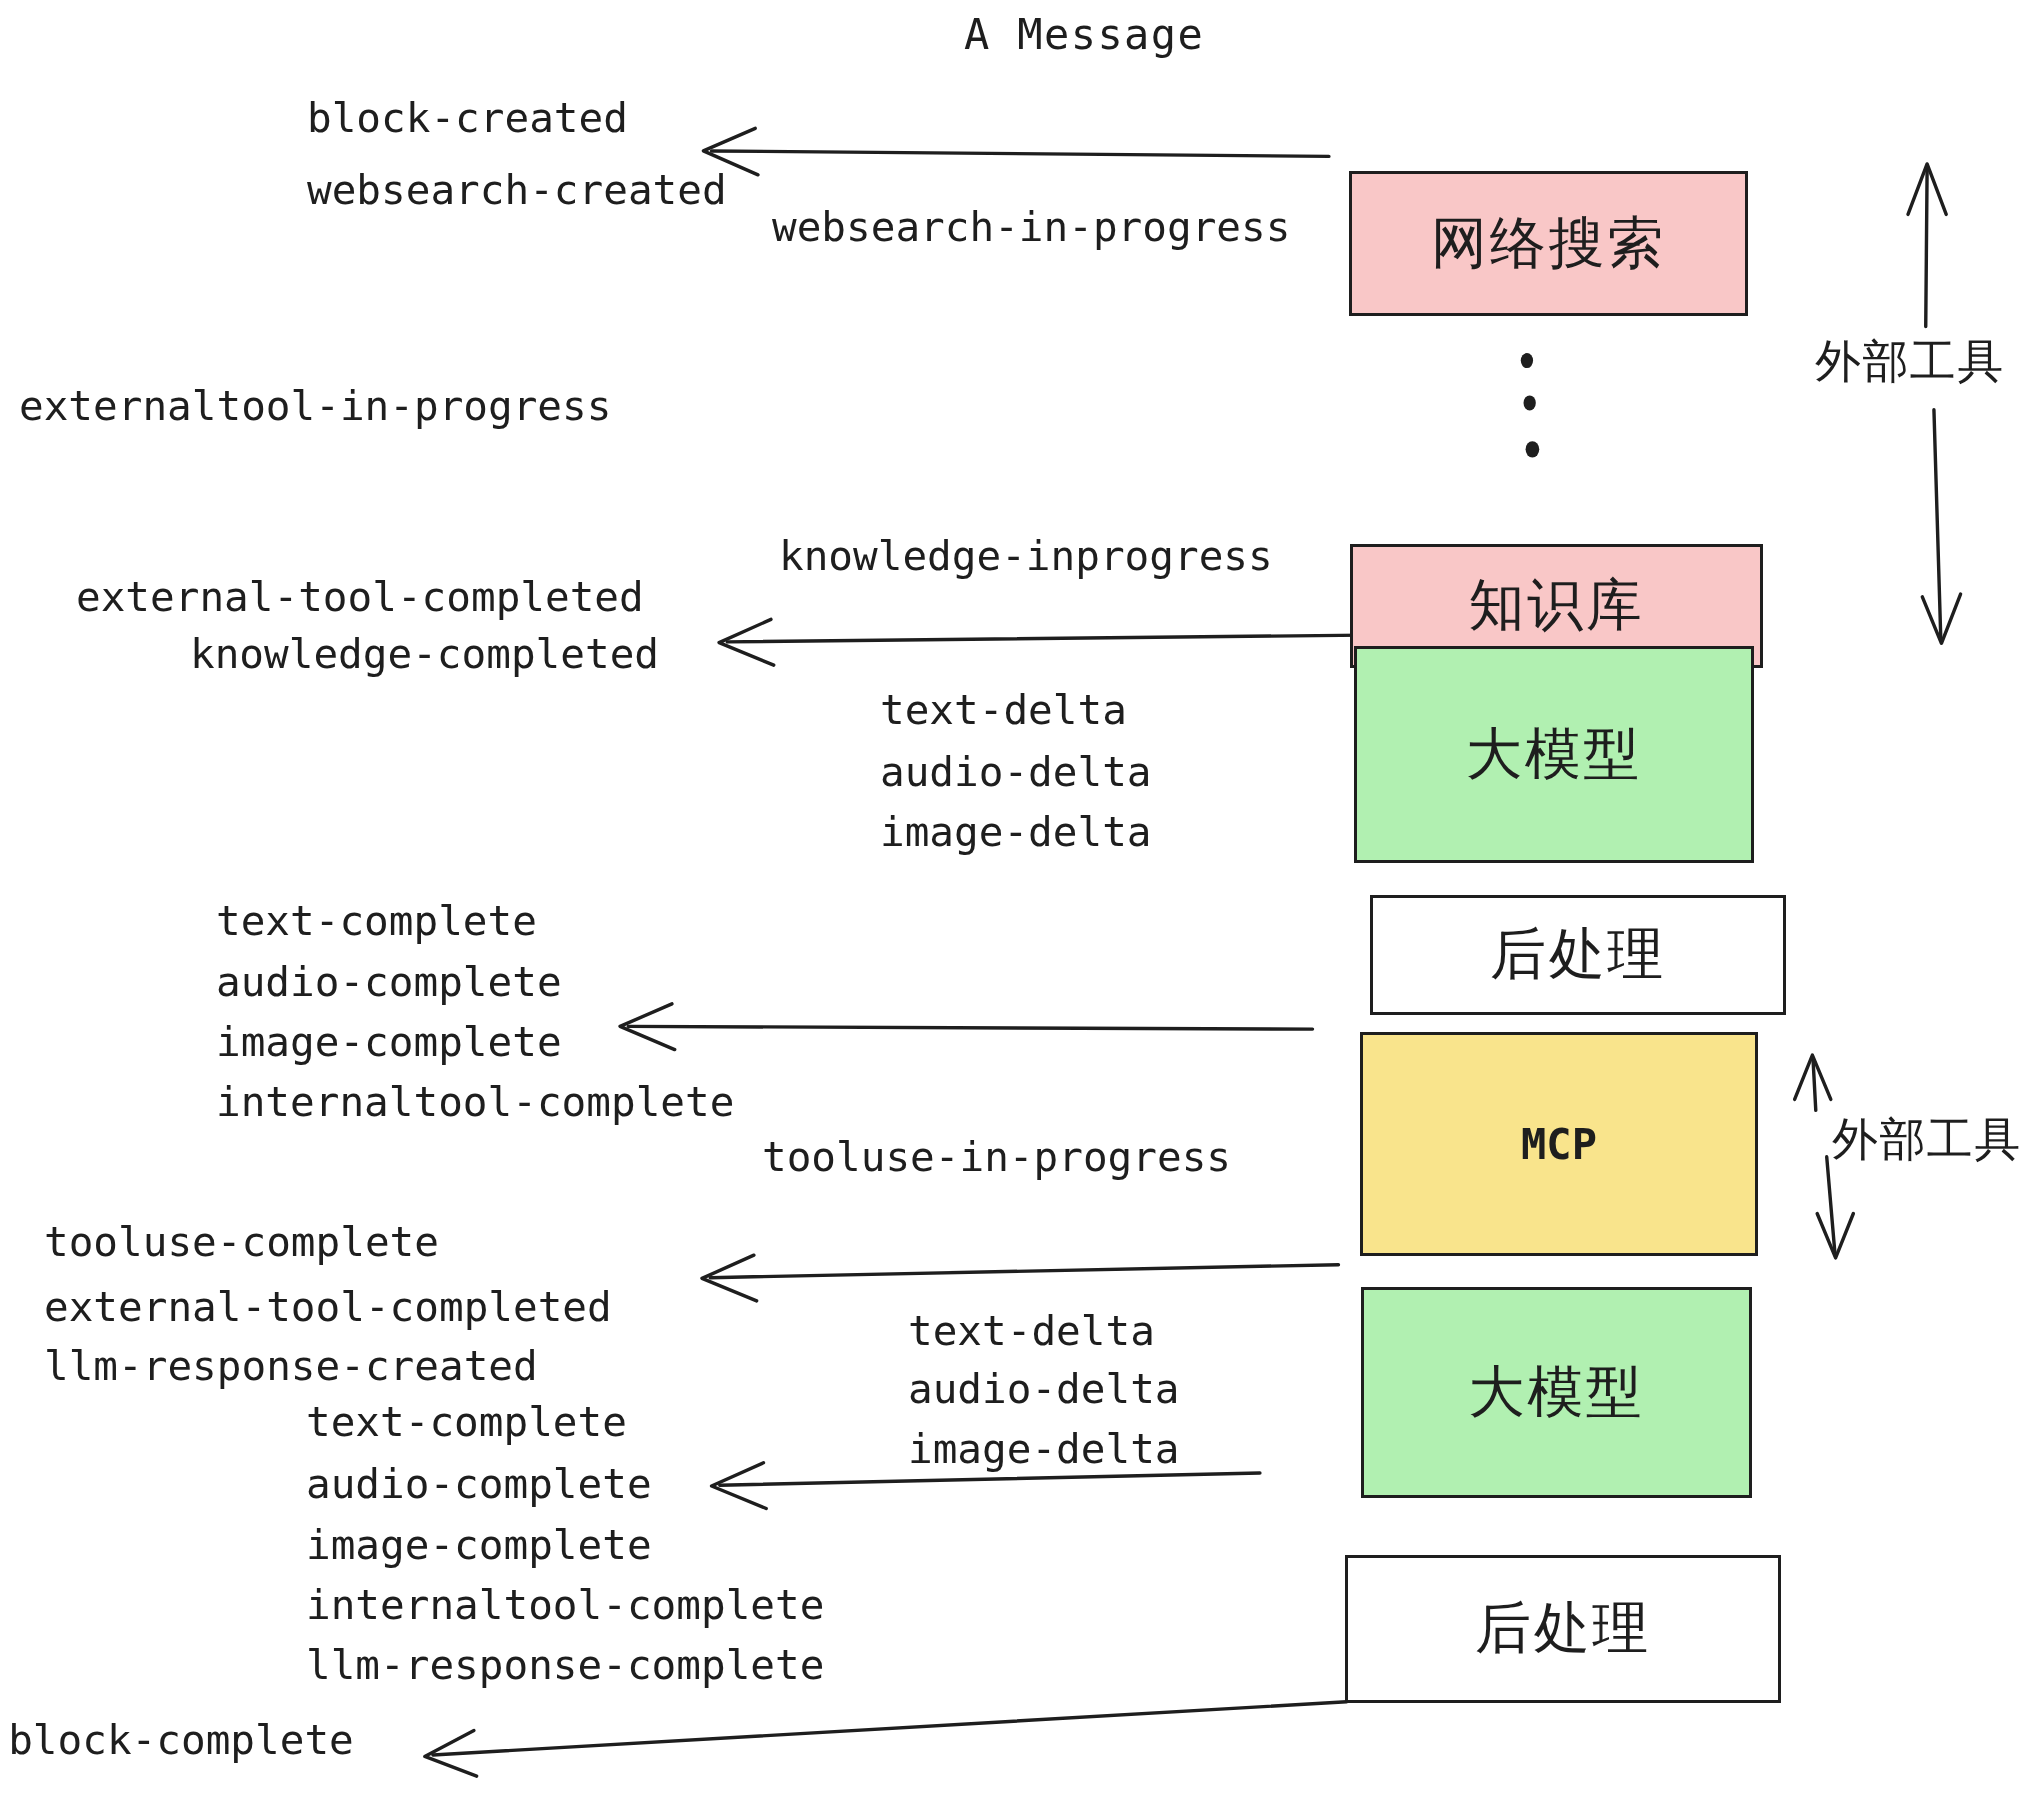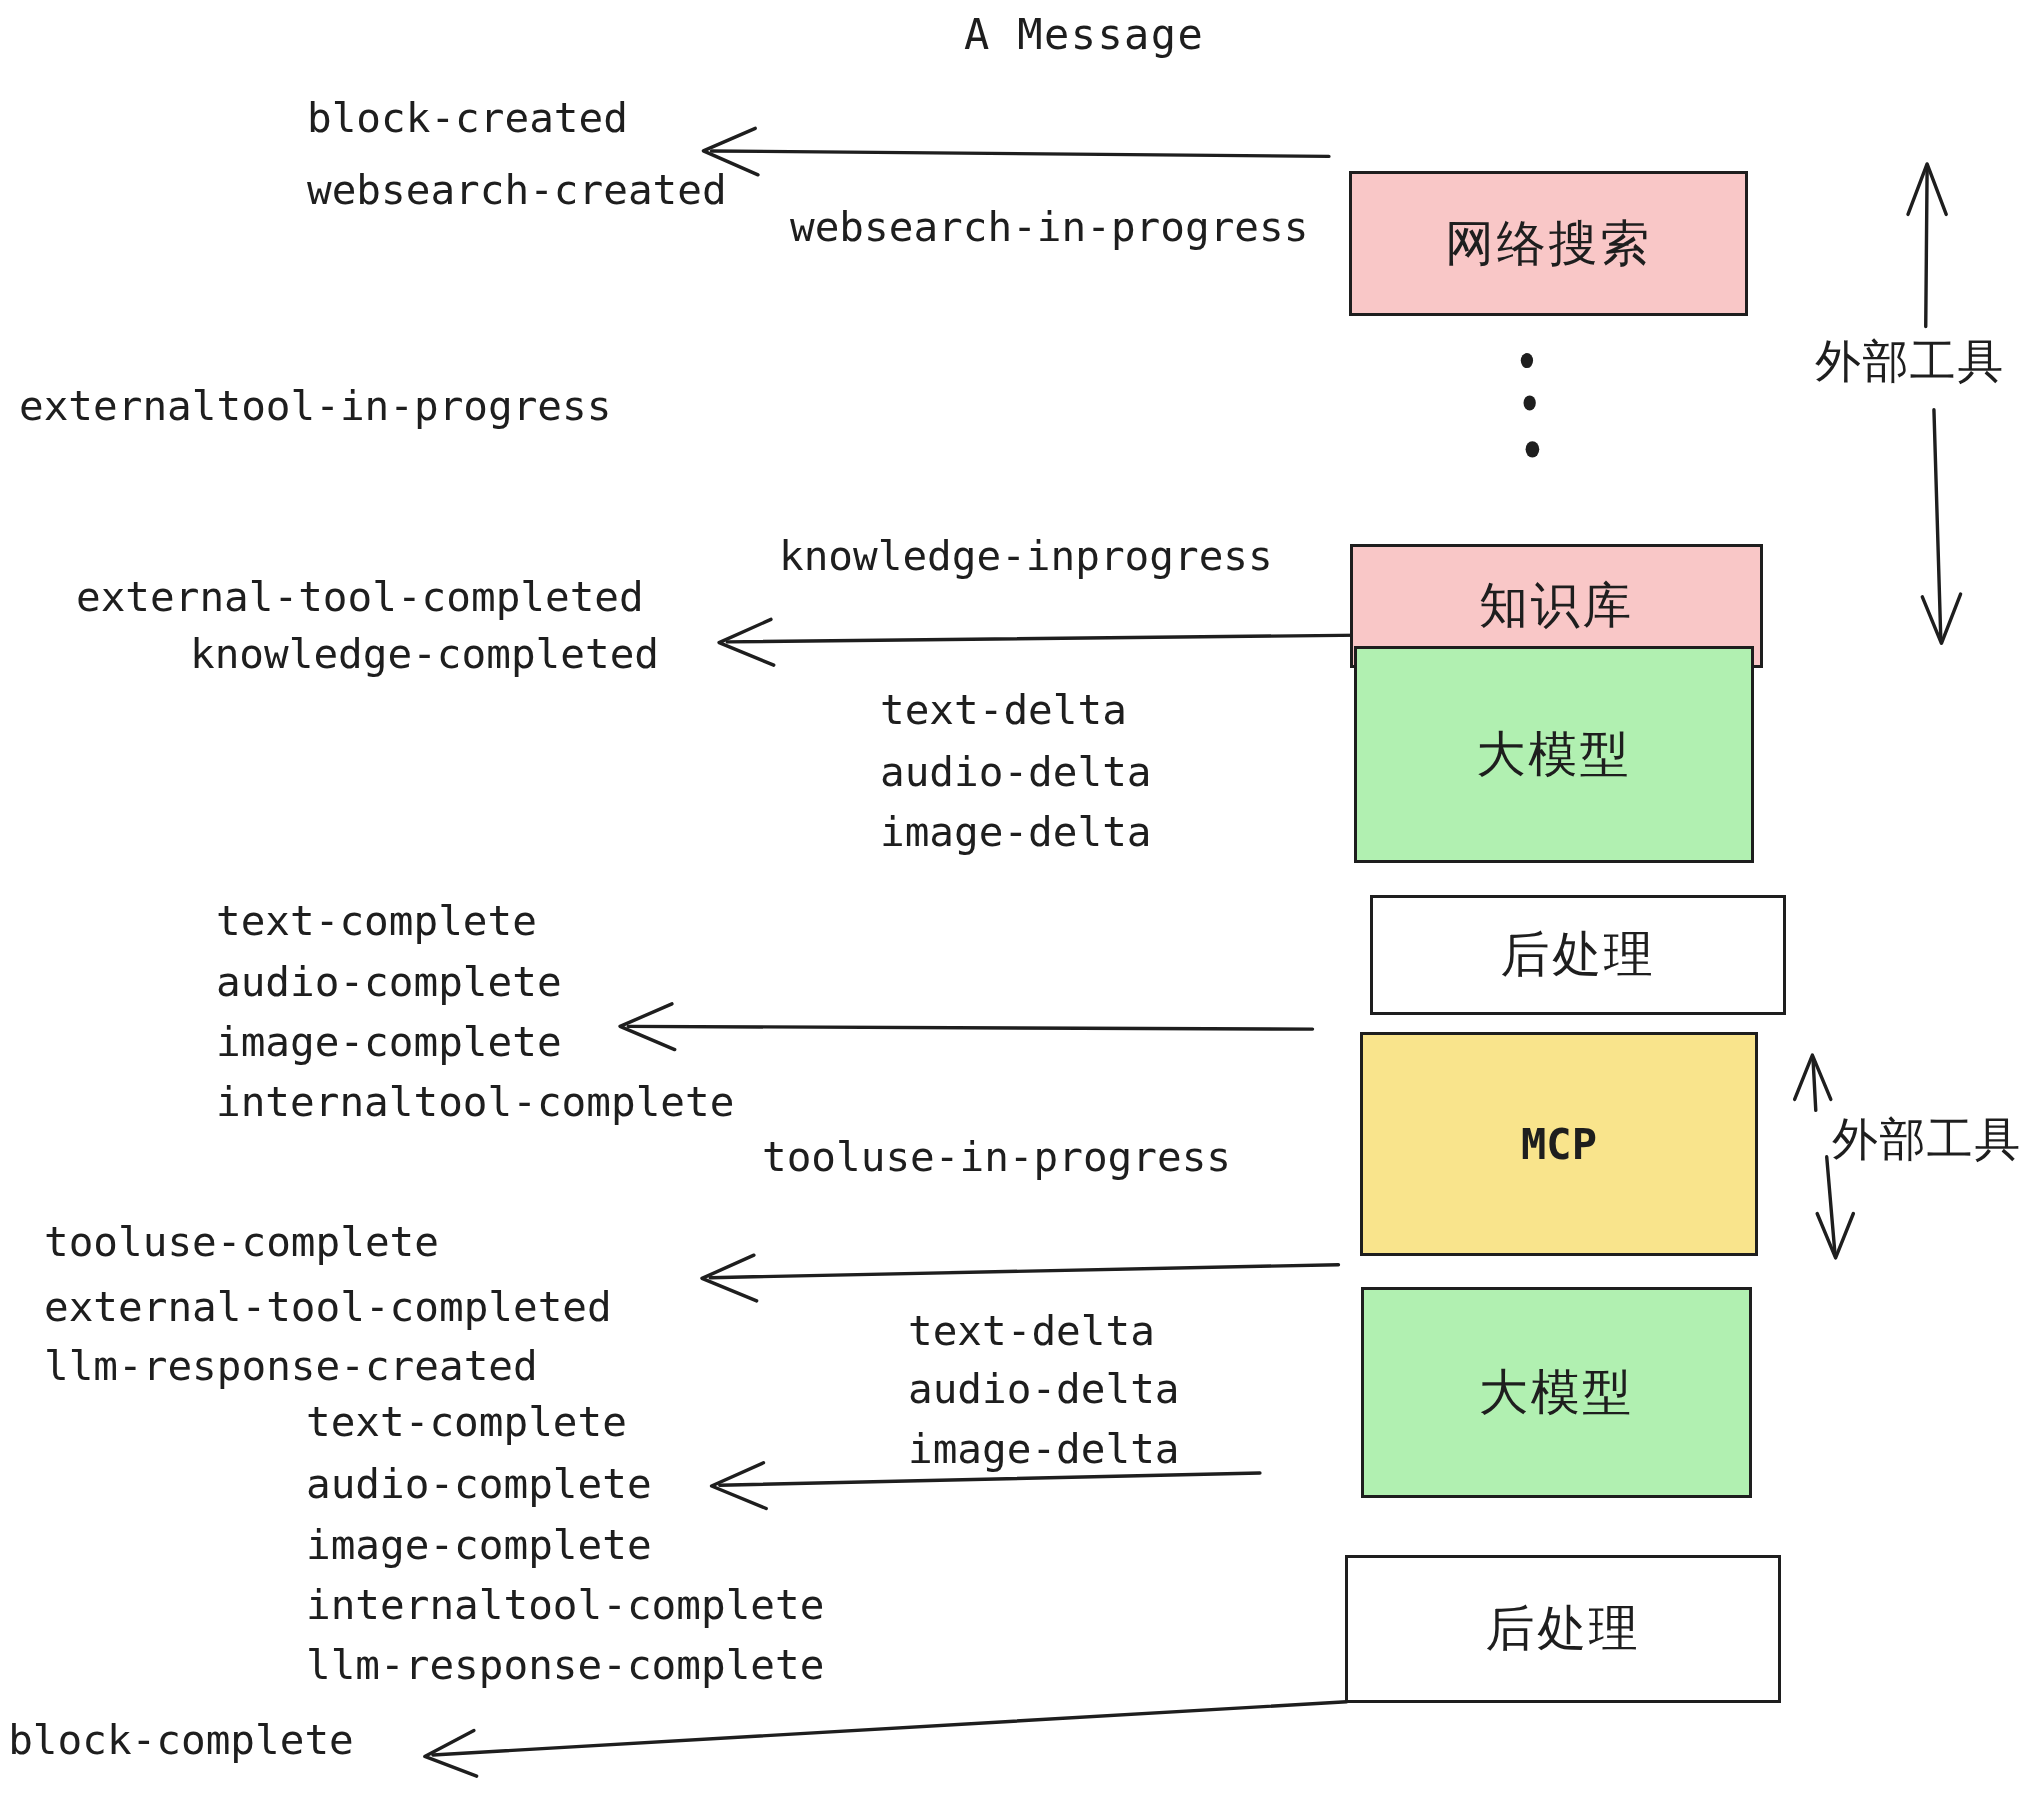--- a/index.html
+++ b/index.html
@@ -22,21 +22,21 @@
     font-size:41px;line-height:1.1;white-space:nowrap;
   }
   .box{
     position:absolute;box-sizing:border-box;
     border:3.4px solid #1e1e1e;
     display:flex;align-items:center;justify-content:center;
     background:#ffffff;
   }
   .box .cjk{
     font-family:"DejaVu Sans", sans-serif;
-    font-size:49px;letter-spacing:2.7px;white-space:nowrap;
+    font-size:56px;letter-spacing:2.7px;white-space:nowrap;
   }
   .box .mono{
     font-size:42px;font-weight:bold;white-space:nowrap;
   }
   .side-label{
     position:absolute;
     font-family:"DejaVu Sans", sans-serif;
     font-size:46px;letter-spacing:1.4px;white-space:nowrap;
   }
   
@@ -128,21 +128,21 @@
   </div>
   <div class="box box-post-2" style="background: rgb(255, 255, 255);">
     <span class="cjk">后处理</span>
   </div>
 
   <div class="side-label" style="left:1815px;top:331px;">外部工具</div>
   <div class="side-label" style="left:1832px;top:1109px;">外部工具</div>
 
   <div class="event" style="left:307px;top:96px;">block-created</div>
   <div class="event" style="left:307px;top:168px;">websearch-created</div>
-  <div class="event" style="left:790px;top:205px;">websearch-in-progress</div>
+  <div class="event" style="left:772px;top:205px;">websearch-in-progress</div>
   <div class="event" style="left:19px;top:384px;">externaltool-in-progress</div>
   <div class="event" style="left:779px;top:534px;">knowledge-inprogress</div>
   <div class="event" style="left:76px;top:575px;">external-tool-completed</div>
   <div class="event" style="left:190px;top:632px;">knowledge-completed</div>
   <div class="event" style="left:880px;top:688px;">text-delta</div>
   <div class="event" style="left:880px;top:750px;">audio-delta</div>
   <div class="event" style="left:880px;top:810px;">image-delta</div>
   <div class="event" style="left:216px;top:899px;">text-complete</div>
   <div class="event" style="left:216px;top:960px;">audio-complete</div>
   <div class="event" style="left:216px;top:1020px;">image-complete</div>

